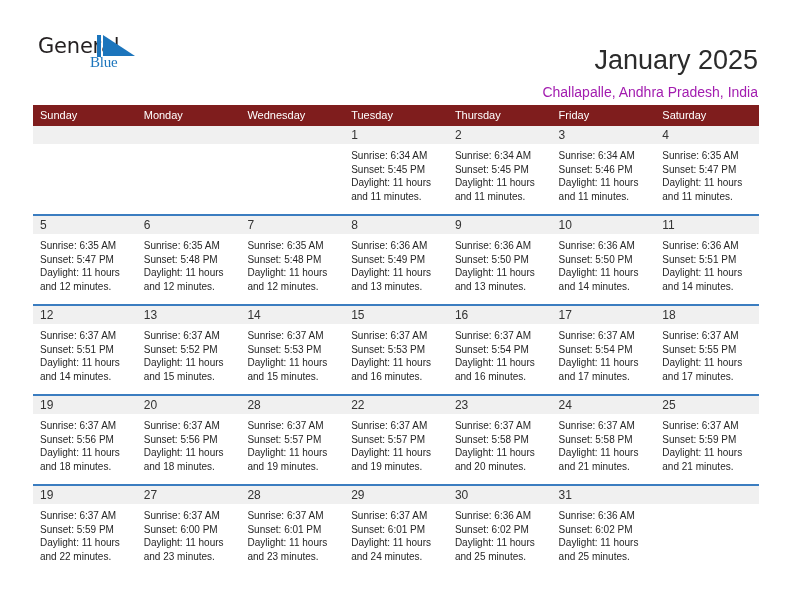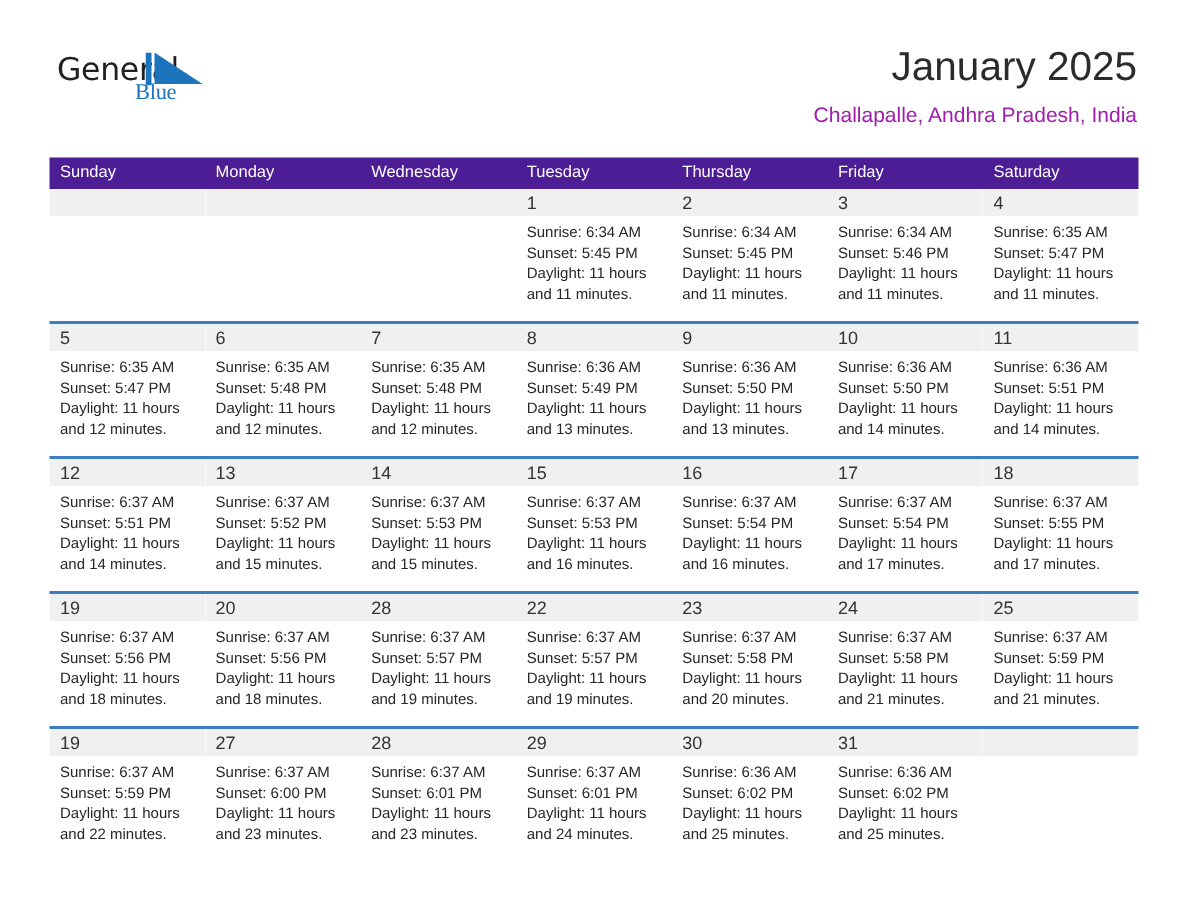--- a/index.html
+++ b/index.html
@@ -63,21 +63,21 @@
     left: 59px;
     top: 1px;
     width: 39px;
     height: 22px;
   }
   .logo-mark svg { display: block; }
 
   .title-block {
     position: absolute;
     right: 0;
-    top: 0;
+    top: 16px;
     text-align: right;
   }
   .cal-title {
     font-size: 27px;
     color: #2b2b2b;
     line-height: 32px;
     white-space: nowrap;
     font-weight: 400;
   }
   .cal-subtitle {
@@ -92,21 +92,21 @@
   
   .calendar {
     position: absolute;
     left: 33px;
     top: 105px;
     width: 726px;
   }
 
   .weekday-row {
     display: flex;
-    background: #4c1d95;
+    background: #7f1d1d;
     height: 21px;
   }
   .weekday-cell {
     flex: 1 1 0;
     color: #ffffff;
     font-size: 11px;
     line-height: 21px;
     padding-left: 7px;
     box-sizing: border-box;
     white-space: nowrap;

